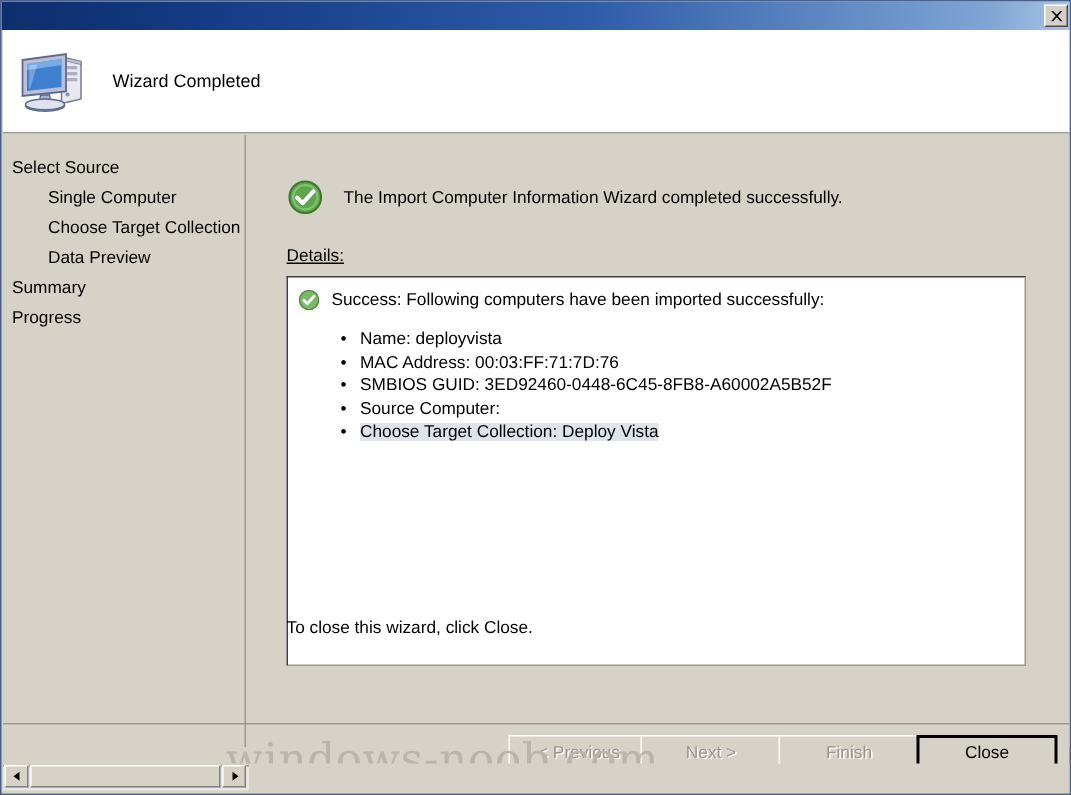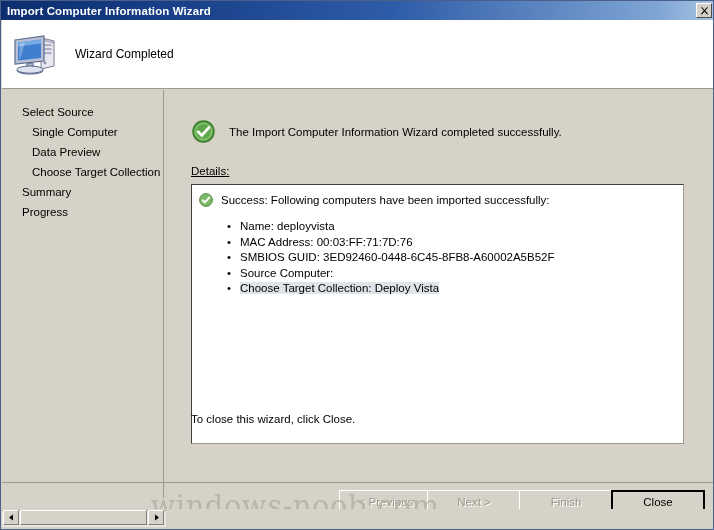--- a/index.html
+++ b/index.html
@@ -91,21 +91,21 @@
     background: #d6d2c8;
     border-right: 1px solid #9a9a8e;
     box-sizing: border-box;
     padding-top: 12px;
   }
   .nav-item {
     font-size: 11.5px;
     color: #000000;
     height: 20px;
     line-height: 20px;
-    padding-left: 20px;
+    padding-left: 6px;
     white-space: nowrap;
     cursor: default;
   }
   .nav-item.sub { padding-left: 30px; }
   .nav-item.selected {
     background: #808080;
     color: #000000;
     border-top: 1px solid #6e6e6e;
     border-bottom: 1px solid #6e6e6e;
     height: 18px;
@@ -307,21 +307,20 @@
     box-sizing: border-box;
     cursor: pointer;
   }
 </style>
 </head>
 <body>
 
 <div id="app">
 
   <div id="titlebar">
-    <div id="title-text">Import Computer Information Wizard</div>
     <div id="close-box">
       <svg width="9" height="8" viewBox="0 0 9 8">
         <path d="M0.8,0.3 L2.1,0.3 L4.5,2.9 L6.9,0.3 L8.2,0.3 L5.2,3.6 L8.3,7.2 L6.9,7.2 L4.5,4.5 L2.1,7.2 L0.7,7.2 L3.8,3.6 Z" fill="#000000"></path>
       </svg>
     </div>
   </div>
 
   <div id="header">
     <svg id="header-icon" viewBox="0 0 48 48">
 
@@ -342,22 +341,22 @@
 
       <ellipse cx="19" cy="40.5" rx="13" ry="3.6" fill="#c3c8dc" stroke="#5c6a8e" stroke-width="1"></ellipse>
       <ellipse cx="19" cy="39.6" rx="13" ry="3.6" fill="#dfe3f0" stroke="#5c6a8e" stroke-width="1"></ellipse>
     </svg>
     <div id="header-title">Wizard Completed</div>
   </div>
 
   <div id="sidebar">
     <div class="nav-item">Select Source</div>
     <div class="nav-item sub">Single Computer</div>
+    <div class="nav-item sub">Choose Target Collection</div>
     <div class="nav-item sub">Data Preview</div>
-    <div class="nav-item sub">Choose Target Collection</div>
     <div class="nav-item">Summary</div>
     <div class="nav-item">Progress</div>
   </div>
 
   <div id="content">
 
     <div id="status-line">
       <svg width="23" height="23" viewBox="0 0 24 24">
         <circle cx="12" cy="12" r="11" fill="#5ea64a" stroke="#3b7a2c" stroke-width="1.4"></circle>
         <circle cx="12" cy="12" r="8.4" fill="none" stroke="#8bc87a" stroke-width="1.6" opacity="0.8"></circle>

